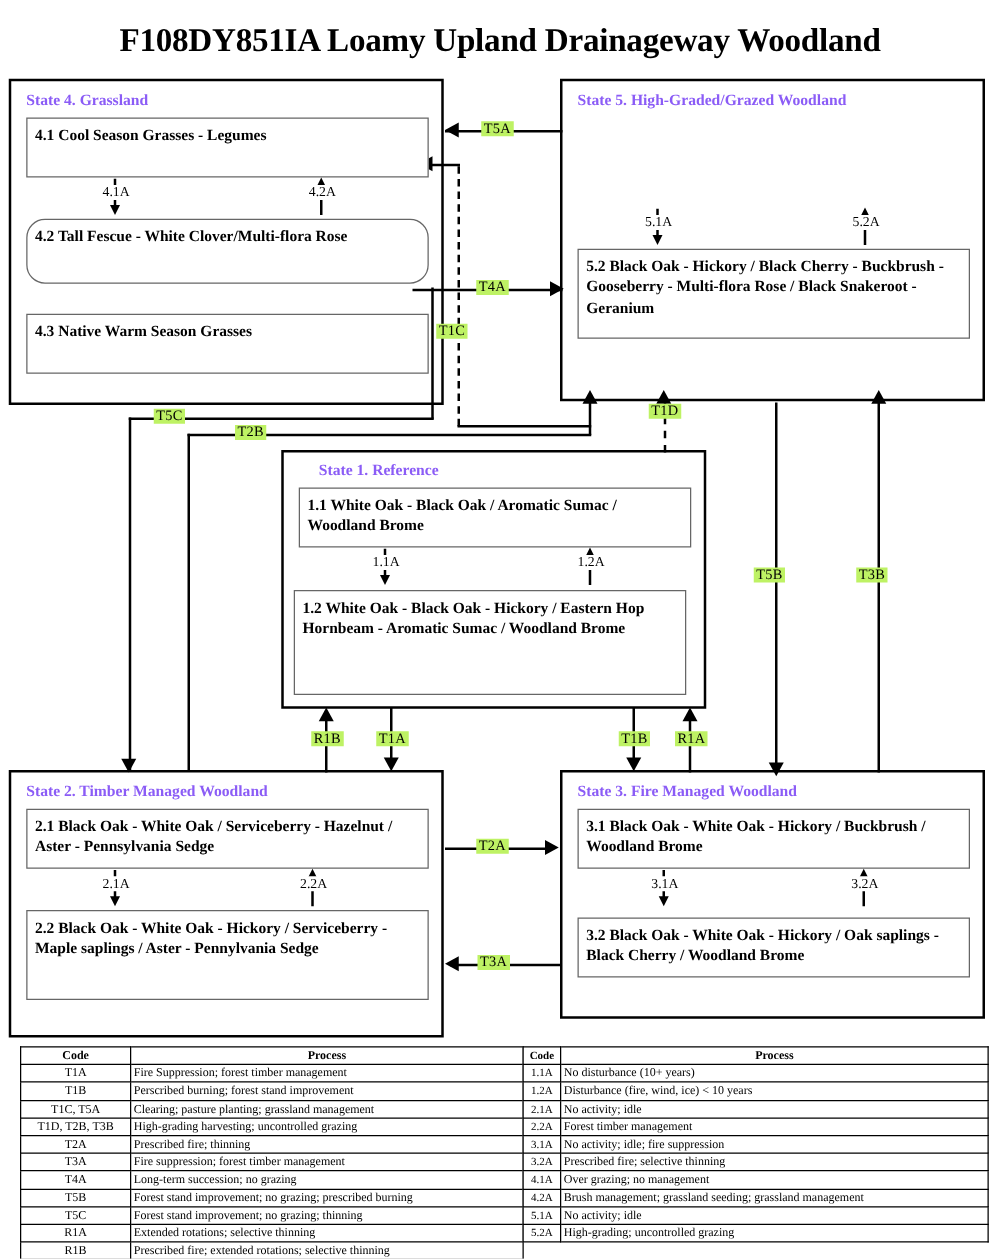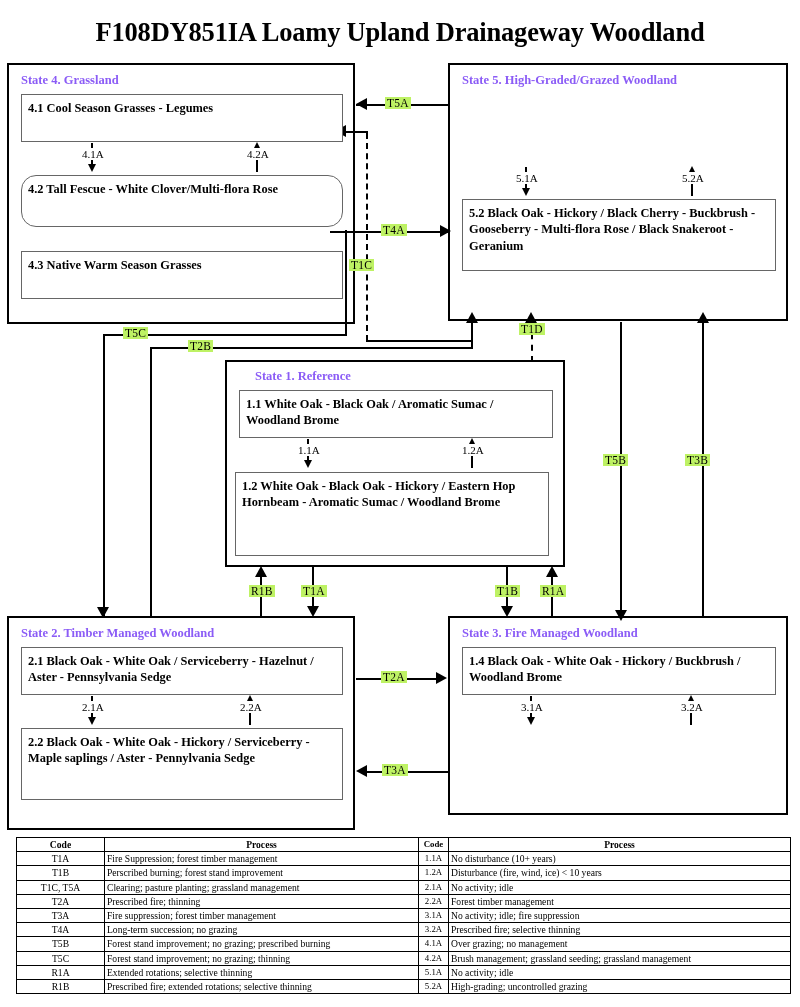--- a/index.html
+++ b/index.html
@@ -284,31 +284,34 @@
 
     <div class="phase-box" style="left:12px; top:110px; width:322px; height:72px;">
       <span>2.2 Black Oak - White Oak - Hickory / Serviceberry - Maple saplings / Aster - Pennylvania Sedge</span>
     </div>
   </div>
 
   <div class="state-box" style="left:448px; top:616px; width:340px; height:199px;">
     <div class="state-title" style="left:12px; top:8px;">State 3. Fire Managed Woodland</div>
 
     <div class="phase-box" style="left:12px; top:29px; width:314px; height:48px;">
-      <span>1.4 Black Oak - White Oak - Hickory / Buckbrush / Woodland Brome</span>
+      <span>3.1 Black Oak - White Oak - Hickory / Buckbrush / Woodland Brome</span>
     </div>
 
     <div class="ln ln-thin-v" style="left:80px; top:78px; height:22px; background:#000;"></div>
     <div class="ah ah-sm-down" style="left:76.5px; top:99px;"></div>
     <div class="tlabel-sm" style="left:70px; top:83px;">3.1A</div>
 
     <div class="ln ln-thin-v" style="left:240px; top:84px; height:23px; background:#000;"></div>
     <div class="ah ah-sm-up" style="left:236.5px; top:77px;"></div>
     <div class="tlabel-sm" style="left:230px; top:83px;">3.2A</div>
 
+    <div class="phase-box" style="left:12px; top:116px; width:314px; height:48px;">
+      <span>3.2 Black Oak - White Oak - Hickory / Oak saplings - Black Cherry / Woodland Brome</span>
+    </div>
   </div>
 
   <table class="legend" id="legend-left" style="left:16px; top:837px; width:402px;">
     <colgroup>
         <col style="width:88px;">
         <col style="width:314px;">
       </colgroup>
     <thead>
       <tr>
         <th class="code-cell">Code</th>
@@ -322,20 +325,24 @@
         </tr>
         <tr>
           <td class="code-cell">T1B</td>
           <td class="proc-cell">Perscribed burning; forest stand improvement</td>
         </tr>
         <tr>
           <td class="code-cell">T1C, T5A</td>
           <td class="proc-cell">Clearing; pasture planting; grassland management</td>
         </tr>
         <tr>
+          <td class="code-cell">T1D, T2B, T3B</td>
+          <td class="proc-cell">High-grading harvesting; uncontrolled grazing</td>
+        </tr>
+        <tr>
           <td class="code-cell">T2A</td>
           <td class="proc-cell">Prescribed fire; thinning</td>
         </tr>
         <tr>
           <td class="code-cell">T3A</td>
           <td class="proc-cell">Fire suppression; forest timber management</td>
         </tr>
         <tr>
           <td class="code-cell">T4A</td>
           <td class="proc-cell">Long-term succession; no grazing</td>

